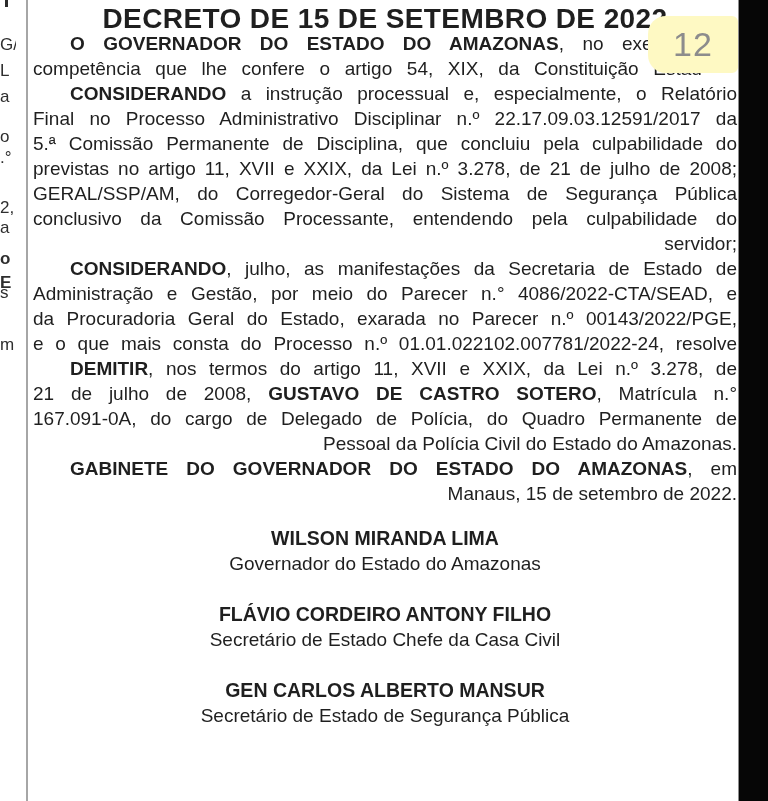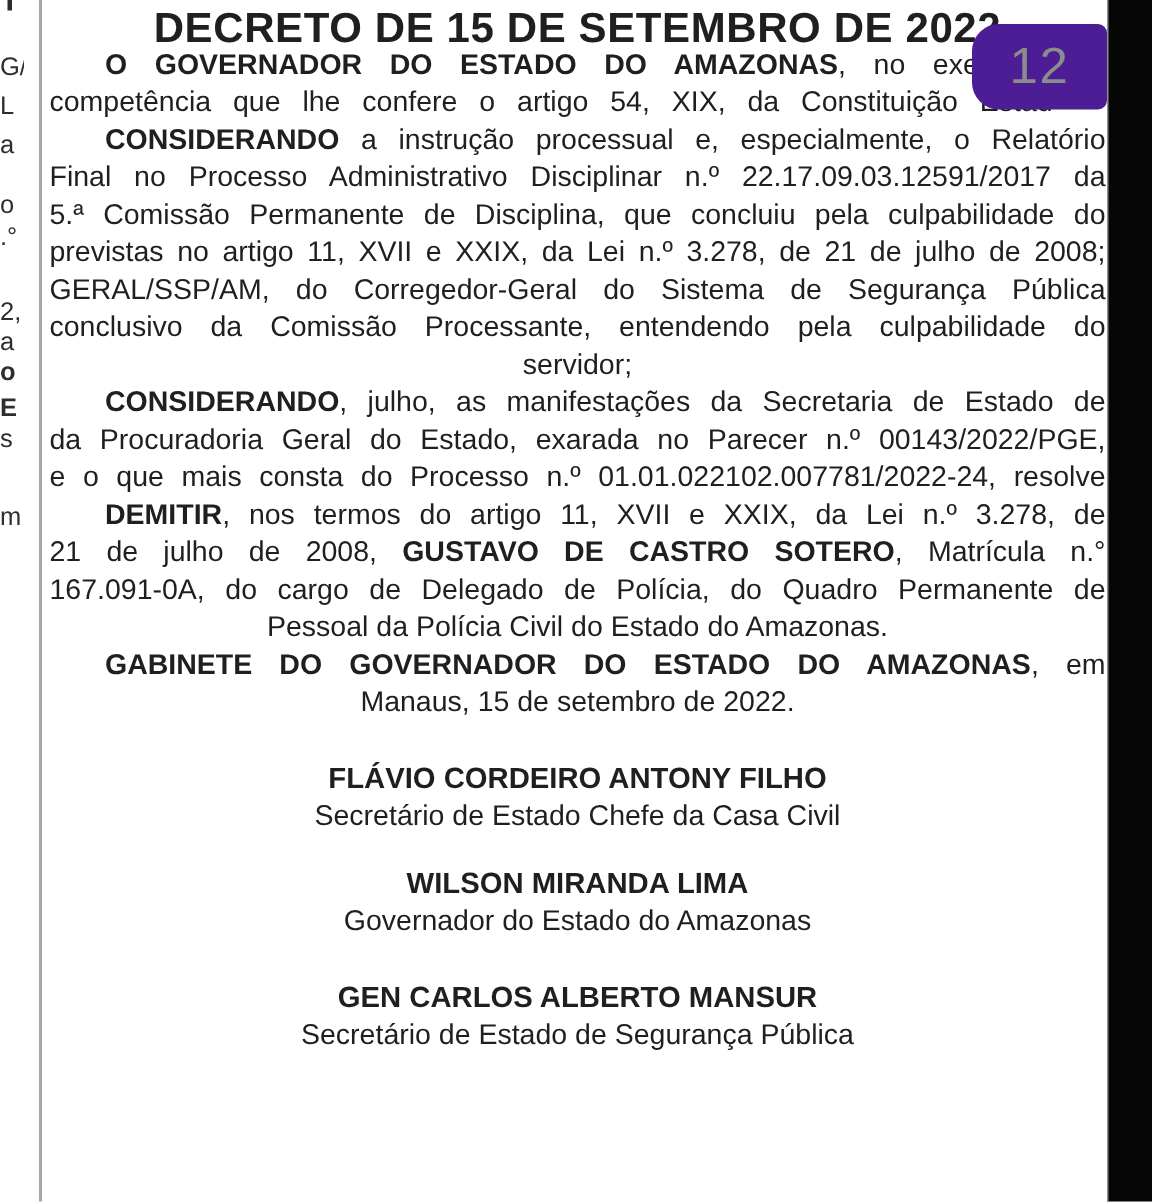--- a/index.html
+++ b/index.html
@@ -23,40 +23,40 @@
 
   
   .black-strip{
     position:absolute;left:738px;top:0;width:30px;height:801px;
     background:#060606;border-left:1px solid #8d8d8d;box-sizing:border-box;z-index:6;
   }
 
   
   .page-badge{
     position:absolute;left:648px;top:16px;width:90px;height:57px;
-    background:#4c1d95;border-radius:18px 6px 6px 18px;
+    background:#fef9c3;border-radius:18px 6px 6px 18px;
     display:flex;align-items:center;justify-content:center;
     font-size:34px;color:#8c8c8c;z-index:5;letter-spacing:1px;
   }
 
   
   .doc{
     position:absolute;left:33px;top:6px;width:704px;
     font-size:19px;line-height:25px;color:#1f1f1f;
   }
   .title{
     height:25px;text-align:center;font-weight:bold;
     font-size:28px;letter-spacing:.4px;white-space:nowrap;
   }
   .line{height:25px;white-space:nowrap;}
   .line.justify{text-align:justify;text-align-last:justify;white-space:normal;}
-  .line.left{text-align:center;}
+  .line.left{text-align:right;}
   .line.indent{text-indent:37px;}
   .line.tight{text-align-last:left;word-spacing:-3px;letter-spacing:2.1px;}
-  .bold{font-weight:bold;}
+  .bold{font-weight:bold;margin-top:11px;}
 
   .sig{text-align:center;margin-top:26px;}
   .sig.first{margin-top:20px;}
   .sig .name{font-weight:bold;height:25px;font-size:19.5px;}
   .sig .role{height:25px;}
 </style>
 </head>
 <body>
 
 <div class="screen">
@@ -85,37 +85,38 @@
         <div class="line justify indent" style="width: 88%;"><span class="bold">O GOVERNADOR DO ESTADO DO AMAZONAS</span><span>, no exe</span></div>
         <div class="line justify" style="width: 95%;"><span>competência que lhe confere o artigo 54, XIX, da Constituição Estad</span></div>
         <div class="line justify indent"><span class="bold">CONSIDERANDO</span><span> a instrução processual e, especialmente, o Relatório</span></div>
         <div class="line justify"><span>Final no Processo Administrativo Disciplinar n.º 22.17.09.03.12591/2017 da</span></div>
         <div class="line justify"><span>5.ª Comissão Permanente de Disciplina, que concluiu pela culpabilidade do</span></div>
         <div class="line justify"><span>previstas no artigo 11, XVII e XXIX, da Lei n.º 3.278, de 21 de julho de 2008;</span></div>
         <div class="line justify"><span>GERAL/SSP/AM, do Corregedor-Geral do Sistema de Segurança Pública</span></div>
         <div class="line justify"><span>conclusivo da Comissão Processante, entendendo pela culpabilidade do</span></div>
         <div class="line left"><span>servidor;</span></div>
         <div class="line justify indent"><span class="bold">CONSIDERANDO</span><span>, julho, as manifestações da Secretaria de Estado de</span></div>
+        <div class="line justify"><span>Administração e Gestão, por meio do Parecer n.° 4086/2022-CTA/SEAD, e</span></div>
         <div class="line justify"><span>da Procuradoria Geral do Estado, exarada no Parecer n.º 00143/2022/PGE,</span></div>
         <div class="line justify"><span>e o que mais consta do Processo n.º 01.01.022102.007781/2022-24, resolve</span></div>
         <div class="line justify indent"><span class="bold">DEMITIR</span><span>, nos termos do artigo 11, XVII e XXIX, da Lei n.º 3.278, de</span></div>
         <div class="line justify"><span>21 de julho de 2008, </span><span class="bold">GUSTAVO DE CASTRO SOTERO</span><span>, Matrícula n.°</span></div>
         <div class="line justify"><span>167.091-0A, do cargo de Delegado de Polícia, do Quadro Permanente de</span></div>
         <div class="line left"><span>Pessoal da Polícia Civil do Estado do Amazonas.</span></div>
         <div class="line justify indent"><span class="bold">GABINETE DO GOVERNADOR DO ESTADO DO AMAZONAS</span><span>, em</span></div>
         <div class="line left"><span>Manaus, 15 de setembro de 2022.</span></div>
       </div>
 
+    <div class="sig first">
+      <div class="name">WILSON MIRANDA LIMA</div>
+      <div class="role">Governador do Estado do Amazonas</div>
+    </div>
     <div class="sig">
       <div class="name">FLÁVIO CORDEIRO ANTONY FILHO</div>
       <div class="role">Secretário de Estado Chefe da Casa Civil</div>
-    </div>
-    <div class="sig first">
-      <div class="name">WILSON MIRANDA LIMA</div>
-      <div class="role">Governador do Estado do Amazonas</div>
     </div>
     <div class="sig">
       <div class="name">GEN CARLOS ALBERTO MANSUR</div>
       <div class="role">Secretário de Estado de Segurança Pública</div>
     </div>
   </div>
 
   <div class="page-badge">
     <span>12</span>
   </div>

